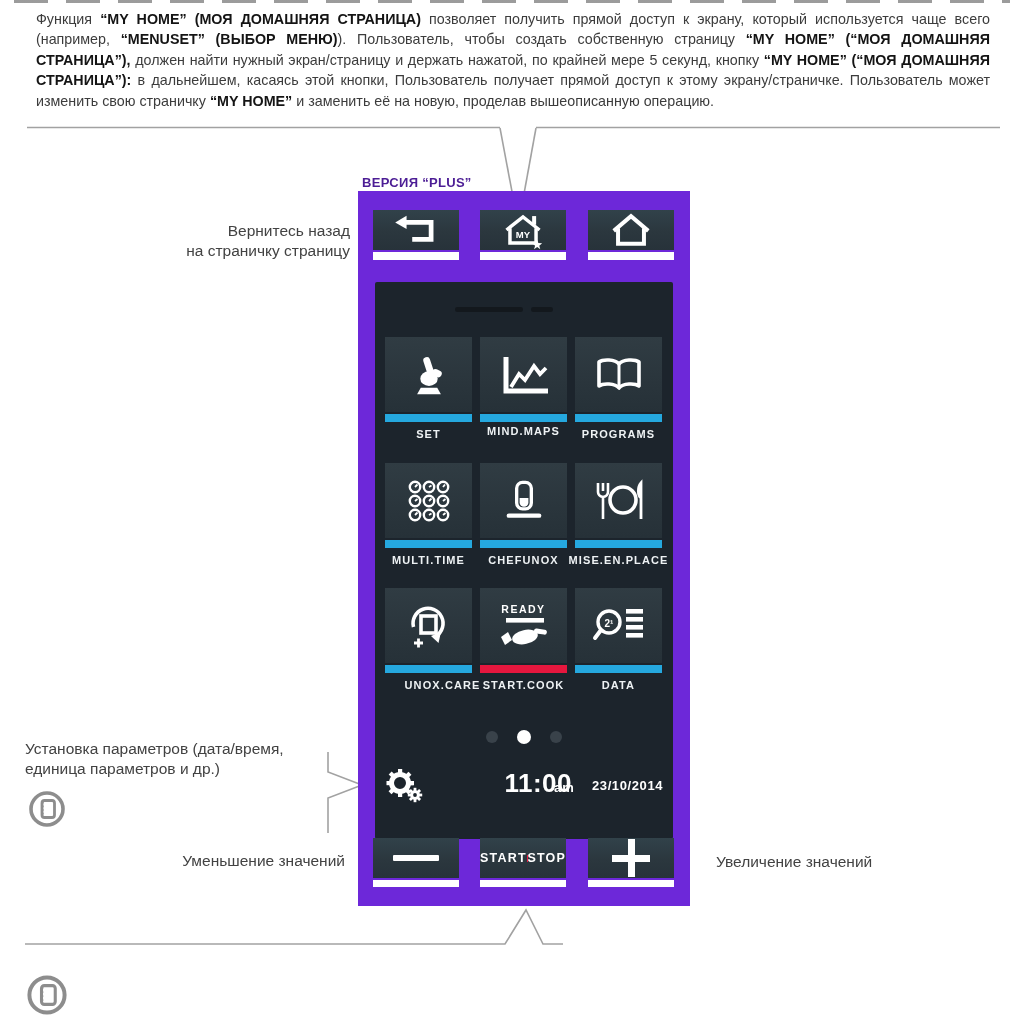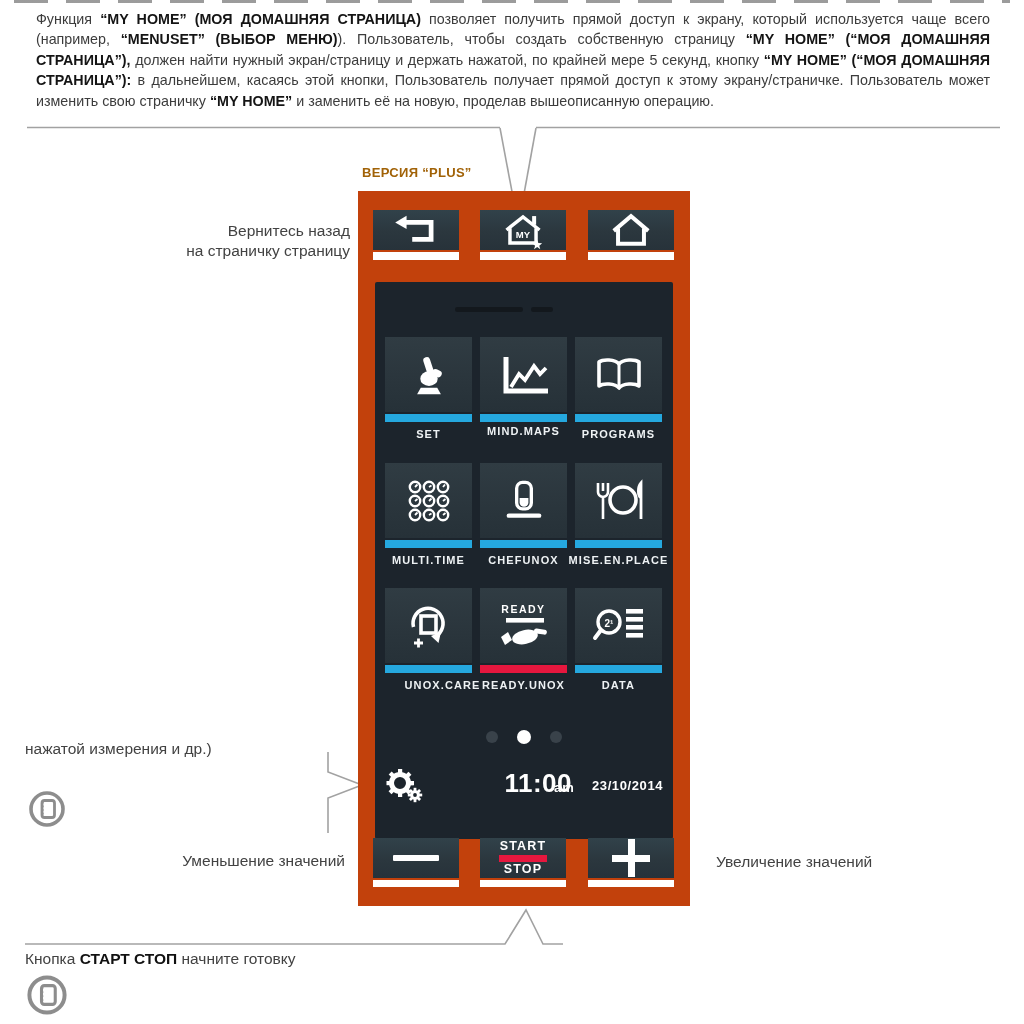--- a/index.html
+++ b/index.html
@@ -8,27 +8,27 @@
   
   #intro{position:absolute;left:36px;top:9px;width:954px;font-size:14.3px;line-height:20.4px;
          text-align:justify;color:#3c3c3c;margin:0;}
   #intro .seg-b{font-weight:700;color:#141414;}
   
   #lines{position:absolute;left:0;top:0;width:1024px;height:1024px;pointer-events:none;}
   #lines path{stroke:#a2a2a2;stroke-width:1.6;fill:none;}
   
   .ann{position:absolute;font-size:15.5px;line-height:19.5px;color:#424242;white-space:nowrap;}
   .ann.r{text-align:right;}
-  #version-label{position:absolute;left:362px;top:165px;font-size:13px;font-weight:700;
-                 letter-spacing:.3px;color:#a16207;white-space:nowrap;}
+  #version-label{position:absolute;left:362px;top:175px;font-size:13px;font-weight:700;
+                 letter-spacing:.3px;color:#4c1d95;white-space:nowrap;}
   #footer-caption b{color:#111;}
   .edge-art{position:absolute;left:14px;top:0;width:996px;height:3px;opacity:.55;
     background:repeating-linear-gradient(90deg,#4a4a4a 0 34px,transparent 34px 52px);}
   
-  #panel{position:absolute;left:358px;top:191px;width:332px;height:715px;background:#c2410c;}
+  #panel{position:absolute;left:358px;top:191px;width:332px;height:715px;background:#6d28d9;}
   #screen{position:absolute;left:17px;top:91px;width:298px;height:557px;background:#1c242c;border-radius:2px;}
   .ghost{position:absolute;background:rgba(0,0,0,.32);height:5px;border-radius:2px;filter:blur(.5px);}
   .navbtn,.ctlbtn{position:absolute;width:86px;height:40px;
     background:linear-gradient(180deg,#31424a 0%,#2b373e 55%,#27323a 100%);
     display:flex;align-items:center;justify-content:center;}
   .ubar{position:absolute;width:86px;height:8px;background:#fff;}
   .ubar.low{height:7px;}
   .tile{position:absolute;width:87px;height:75px;
     background:linear-gradient(180deg,#303c43 0%,#2a353c 60%,#263138 100%);
     display:flex;align-items:center;justify-content:center;flex-direction:column;}
@@ -39,21 +39,21 @@
   .dot.off{width:12px;height:12px;background:#39424a;}
   .dot.on{width:14px;height:14px;background:#fff;}
   #time{position:absolute;left:114px;top:577px;width:100px;text-align:right;color:#fff;
         font-size:26px;font-weight:700;letter-spacing:.5px;}
   #meridiem{position:absolute;left:196px;top:589px;color:#fff;font-size:13px;font-weight:700;letter-spacing:1px;}
   #date{position:absolute;left:234px;top:587px;color:#fff;font-size:13px;font-weight:700;letter-spacing:.6px;}
   .minus-shape{width:46px;height:6px;background:#fff;border-radius:1px;}
   .plus-shape{position:relative;width:38px;height:38px;}
   .plus-shape::before{content:"";position:absolute;left:0;top:15.5px;width:38px;height:7px;background:#fff;}
   .plus-shape::after{content:"";position:absolute;left:15.5px;top:0;width:7px;height:38px;background:#fff;}
-  #startstop{flex-direction:column;}
+  #startstop{}
   #startstop span{color:#fff;font-size:12.5px;font-weight:700;letter-spacing:1.2px;line-height:13px;}
   #redbar{width:48px;height:7px;margin:1.5px 0;}
   .ready-label{color:#fff;font-size:10.5px;font-weight:700;letter-spacing:1.5px;margin-bottom:2px;}
 </style>
 </head>
 <body>
 <div id="page">
 
 <div class="edge-art"></div>
 
@@ -69,21 +69,22 @@
 </svg>
 
 <div id="version-label">ВЕРСИЯ “PLUS”</div>
 
 <div class="ann r" style="right:674px;top:221px;margin-left:48px;">
   <div>Вернитесь назад</div>
   <div>на страничку страницу</div>
 </div>
 
 <div class="ann" style="left:25px;top:739px;">
-  <div>нажатой измерения и др.)</div>
+  <div>Установка параметров (дата/время,</div>
+  <div>единица параметров и др.)</div>
 </div>
 <svg style="position:absolute;left:27px;top:789px;" width="40" height="40" viewBox="0 0 40 40">
   <circle cx="20" cy="20" r="16" fill="none" stroke="#8d8d8d" stroke-width="3.6"></circle>
   <rect x="15" y="11.5" width="12.5" height="17" rx="2.5" fill="none" stroke="#8d8d8d" stroke-width="2.8"></rect>
   <line x1="15.6" y1="13" x2="15.6" y2="27" stroke="#8d8d8d" stroke-width="2" stroke-dasharray="1.6 2"></line>
 </svg>
 
 <div class="ann r" style="right:679px;top:851px;">Уменьшение значений</div>
 <div class="ann" style="left:716px;top:852px;">Увеличение значений</div>
 
@@ -222,21 +223,21 @@
             <rect x="34" y="10" width="17" height="4.6"></rect>
         <rect x="34" y="18" width="17" height="4.6"></rect>
             <rect x="34" y="26" width="17" height="4.6"></rect>
       </g>
     </svg>
   </div>
   <div class="tbar" style="left: 27px; top: 474px; background-color: rgb(37, 168, 223);"></div>
   <div class="tbar" style="left: 122px; top: 474px; background-color: rgb(230, 23, 62);"></div>
   <div class="tbar" style="left: 217px; top: 474px; background-color: rgb(37, 168, 223);"></div>
   <div class="tlabel" style="left:21px;top:488px;">UNOX.CARE</div>
-  <div class="tlabel" style="left:102px;top:488px;">READY.UNOX</div>
+  <div class="tlabel" style="left:102px;top:488px;">START.COOK</div>
   <div class="tlabel" style="left:197px;top:488px;text-align:center;">DATA</div>
 
   <span class="dot off" style="left:128px;top:540px;"></span>
   <span class="dot on" style="left:159px;top:539px;"></span>
   <span class="dot off" style="left:192px;top:540px;"></span>
 
   <svg style="position:absolute;left:27px;top:576px;" width="40" height="36" viewBox="0 0 40 36">
     <g fill="#fff">
       <g>
         <rect x="13" y="2" width="4.2" height="5"></rect>
@@ -277,22 +278,19 @@
     <span>STOP</span>
   </div>
   <div class="ctlbtn" style="left:230px;top:647px;">
     <div class="plus-shape"></div>
   </div>
   <div class="ubar low" style="left:15px;top:689px;"></div>
   <div class="ubar low" style="left:122px;top:689px;"></div>
   <div class="ubar low" style="left:230px;top:689px;"></div>
 </div>
 
-<div class="ann" id="footer-caption" style="left:25px;top:949px;">
-  <span>Кнопка </span><b>СТАРТ СТОП</b><span> начните готовку</span>
-</div>
 <svg style="position:absolute;left:25px;top:973px;" width="44" height="44" viewBox="0 0 40 40">
   <circle cx="20" cy="20" r="16" fill="none" stroke="#8d8d8d" stroke-width="3.6"></circle>
   <rect x="15" y="11.5" width="12.5" height="17" rx="2.5" fill="none" stroke="#8d8d8d" stroke-width="2.8"></rect>
   <line x1="15.6" y1="13" x2="15.6" y2="27" stroke="#8d8d8d" stroke-width="2" stroke-dasharray="1.6 2"></line>
 </svg>
 
 </div>
 
 </body></html>

